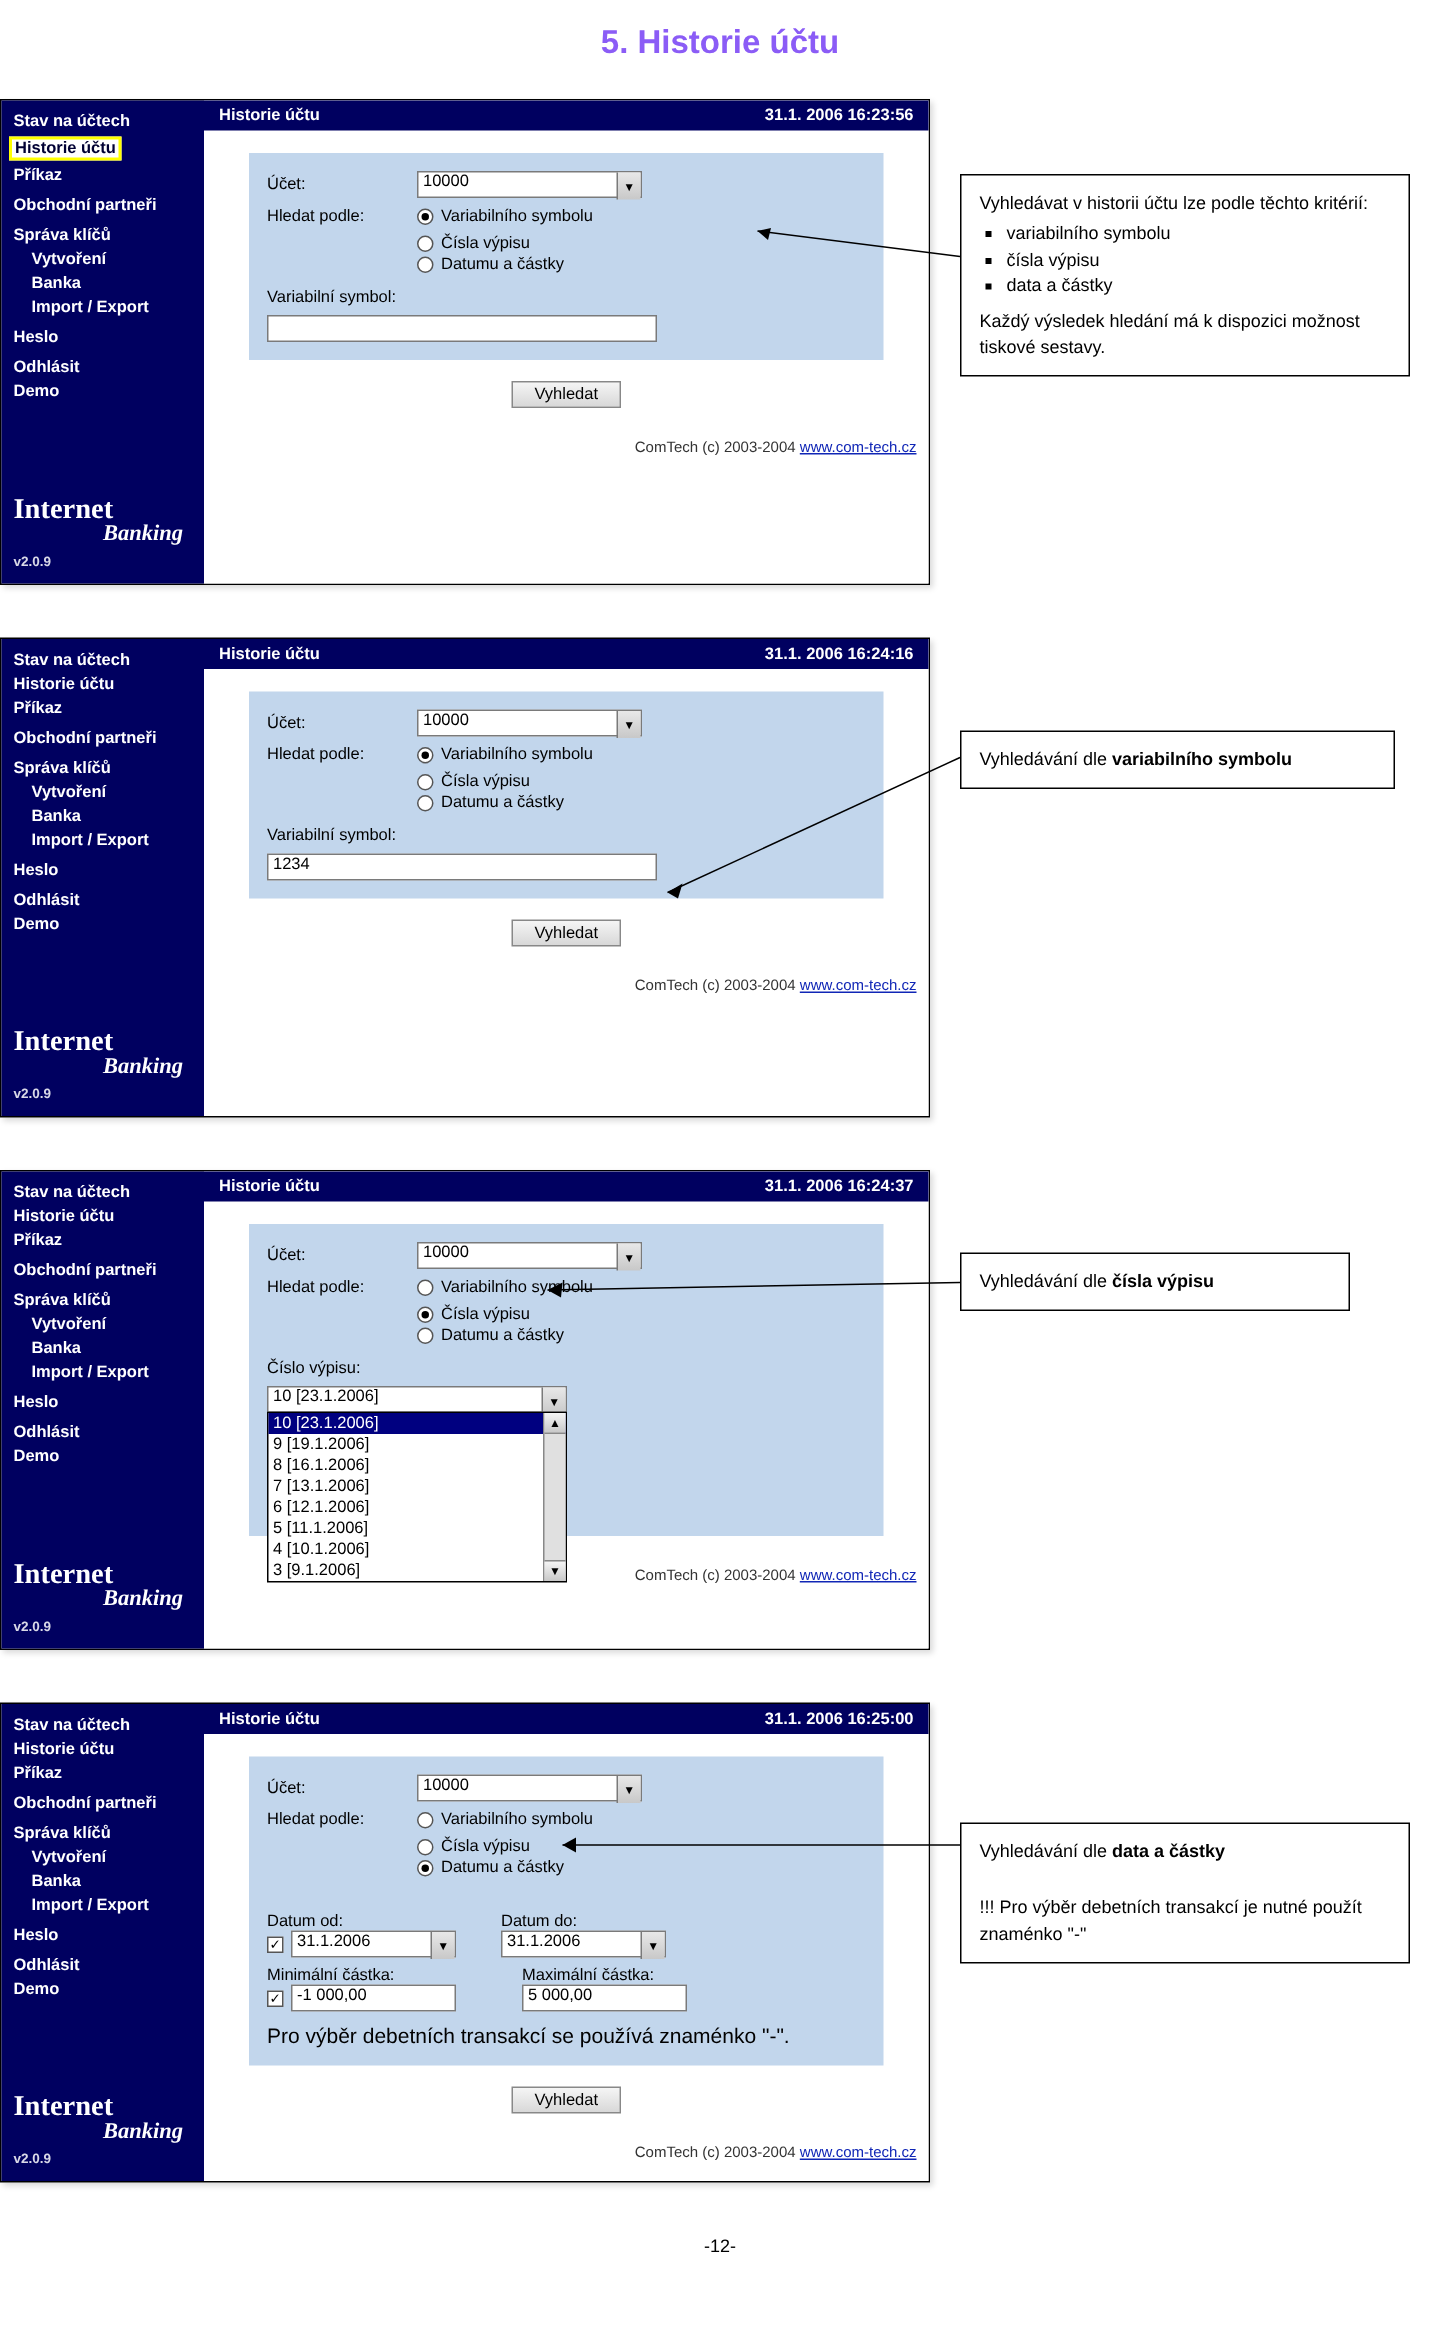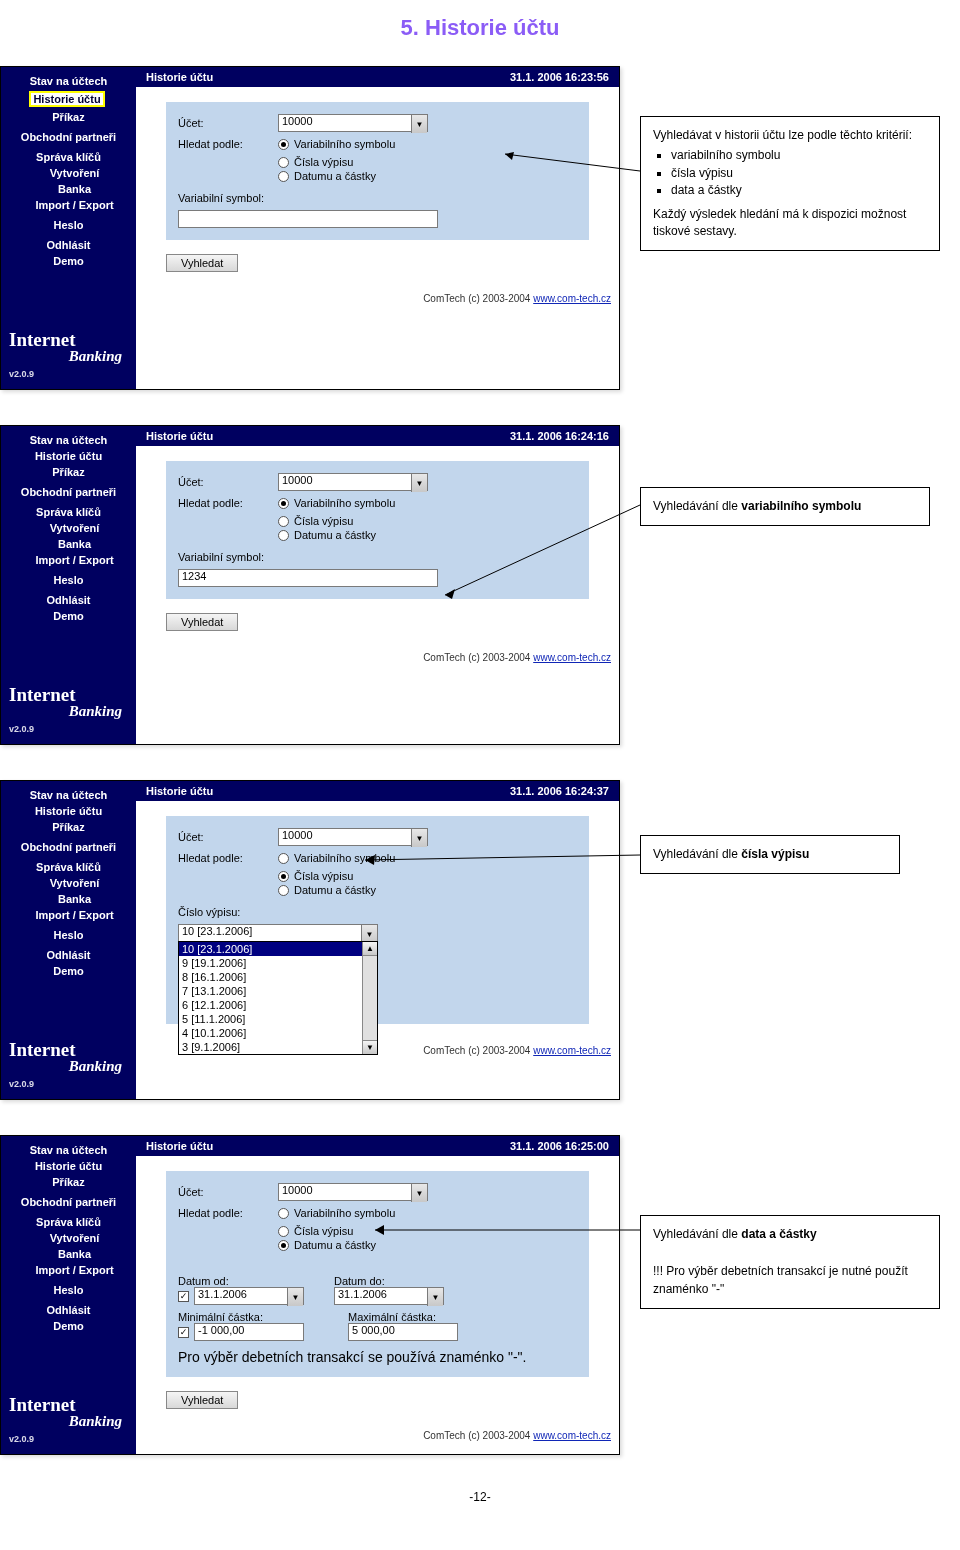--- a/index.html
+++ b/index.html
@@ -3,21 +3,21 @@
 <meta charset="utf-8">
 <style>
   * { box-sizing: border-box; margin: 0; padding: 0; }
   body { font-family: Arial, sans-serif; background: #fff; font-size: 12px; color: #000; }
   .page { width: 960px; margin: 0 auto; padding: 10px 0 30px 0; }
   .page-title { color: #8b5cf6; font-size: 22px; font-weight: bold; text-align: center; margin: 5px 0 25px 0; }
   .section { position: relative; margin-bottom: 35px; }
   .shot { width: 620px; border: 1px solid #000; background: #fff; position: relative; box-shadow: 2px 2px 4px rgba(0,0,0,0.15); }
   .shot-row { display: flex; }
   .sidebar { width: 135px; background: #000060; color: #fff; padding: 6px 8px 10px 8px; font-size: 11px; font-weight: bold; }
-  .sidebar .item { padding: 2px 0; text-align: center; }
+  .sidebar .item { padding: 2px 0; }
   .sidebar .sub { padding-left: 12px; }
   .sidebar .selected { background: #fff; color: #003; border: 2px solid #ff0; padding: 0 2px; display: inline-block; margin-left: -3px; }
   .logo { margin-top: 60px; font-family: Georgia, serif; }
   .logo .l1 { font-size: 19px; font-weight: bold; font-style: normal; }
   .logo .l2 { font-size: 15px; font-style: italic; font-weight: bold; text-align: right; padding-right: 6px; margin-top: -3px; }
   .ver { font-size: 9px; margin-top: 4px; opacity: .85; }
   .main { flex: 1; background: #fff; }
   .topbar { background: #000060; color: #fff; display: flex; justify-content: space-between; padding: 4px 10px; font-size: 11px; font-weight: bold; }
   .form { padding: 15px 30px 18px 30px; }
   .formbox { background: #C2D6EC; padding: 12px; }
@@ -29,21 +29,21 @@
                 background: linear-gradient(#e8e8e8,#c8c8c8); border-left: 1px solid #7a7a7a;
                 display: flex; align-items: center; justify-content: center; font-size: 8px; }
   .radio { width: 11px; height: 11px; border: 1px solid #555; border-radius: 50%; background: #fff; margin-right: 5px;
            display: inline-flex; align-items: center; justify-content: center; }
   .radio .dot { width: 5px; height: 5px; border-radius: 50%; background: #000; }
   .opt { margin: 2px 0 2px 100px; font-size: 11px; display: flex; align-items: center; }
   .chk { width: 11px; height: 11px; border: 1px solid #555; background: #fff; margin-right: 5px;
          display: inline-flex; align-items: center; justify-content: center; font-size: 9px; }
   .btn { background: linear-gradient(#f5f5f5,#d8d8d8); border: 1px solid #888; font-size: 11px;
          padding: 2px 14px; display: inline-block; }
-  .btnrow { text-align: left; margin-top: 14px; }
+  .btnrow { text-align: center; margin-top: 14px; }
   .footer { text-align: right; font-size: 10px; padding: 3px 8px; color: #333; }
   .footer a { color: #1026b6; text-decoration: underline; }
 
   .dropdown-list { position: absolute; left: 100px; top: 100%; width: 200px; background: #fff;
                    border: 1px solid #000; font-size: 11px; z-index: 5; margin-top: -1px; }
   .dropdown-list .dd-item { padding: 0 3px; line-height: 14px; }
   .dropdown-list .dd-sel { background: #000080; color: #fff; }
   .dropdown-list .dd-scroll { position: absolute; right:0; top:0; bottom:0; width: 15px;
     background: #e0e0e0; border-left: 1px solid #888;}
   .dropdown-list .dd-scroll .s-btn { height:14px; background: linear-gradient(#f5f5f5,#c8c8c8);

